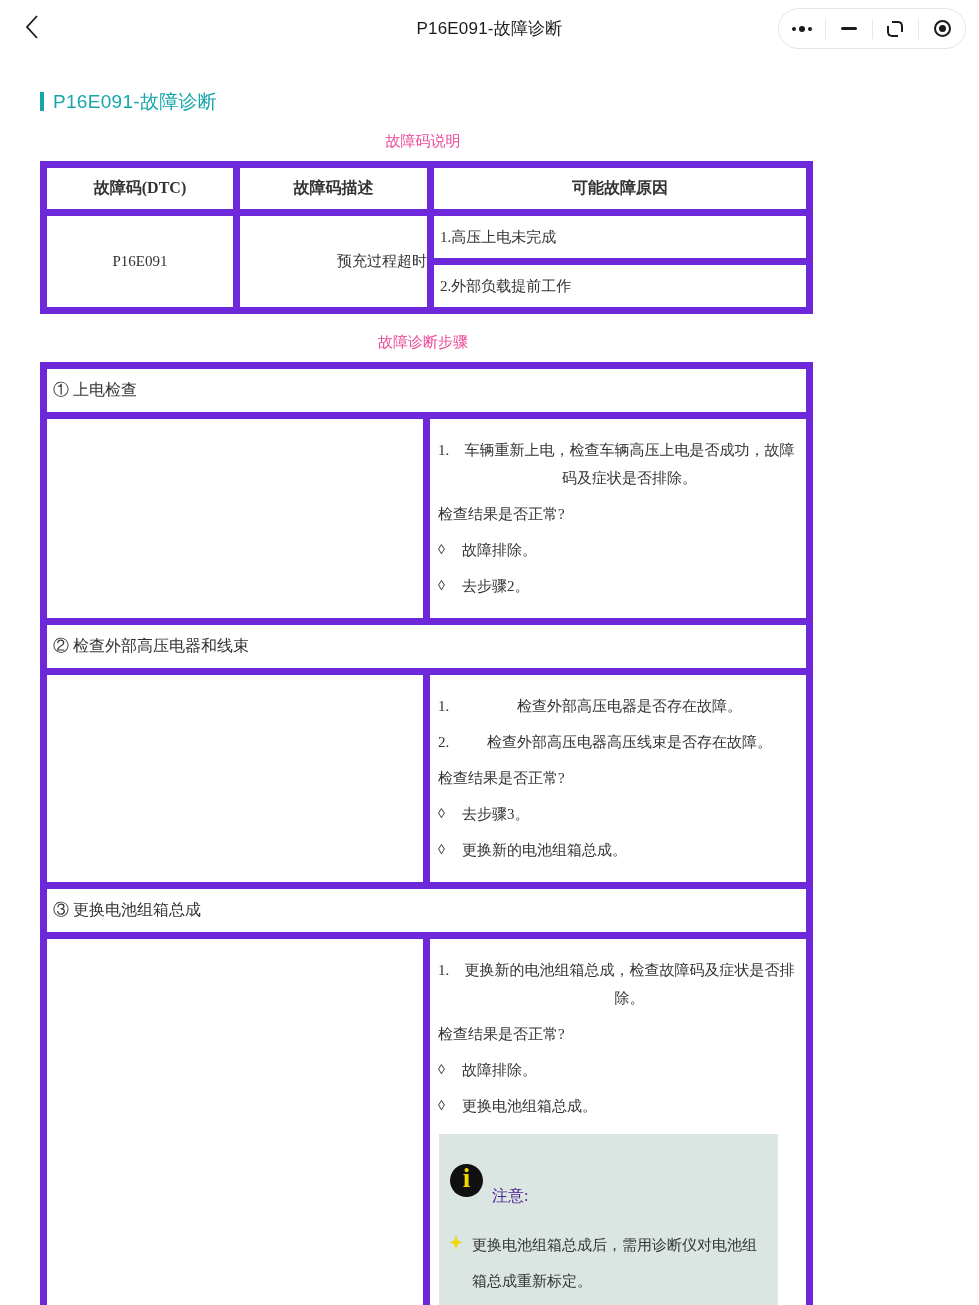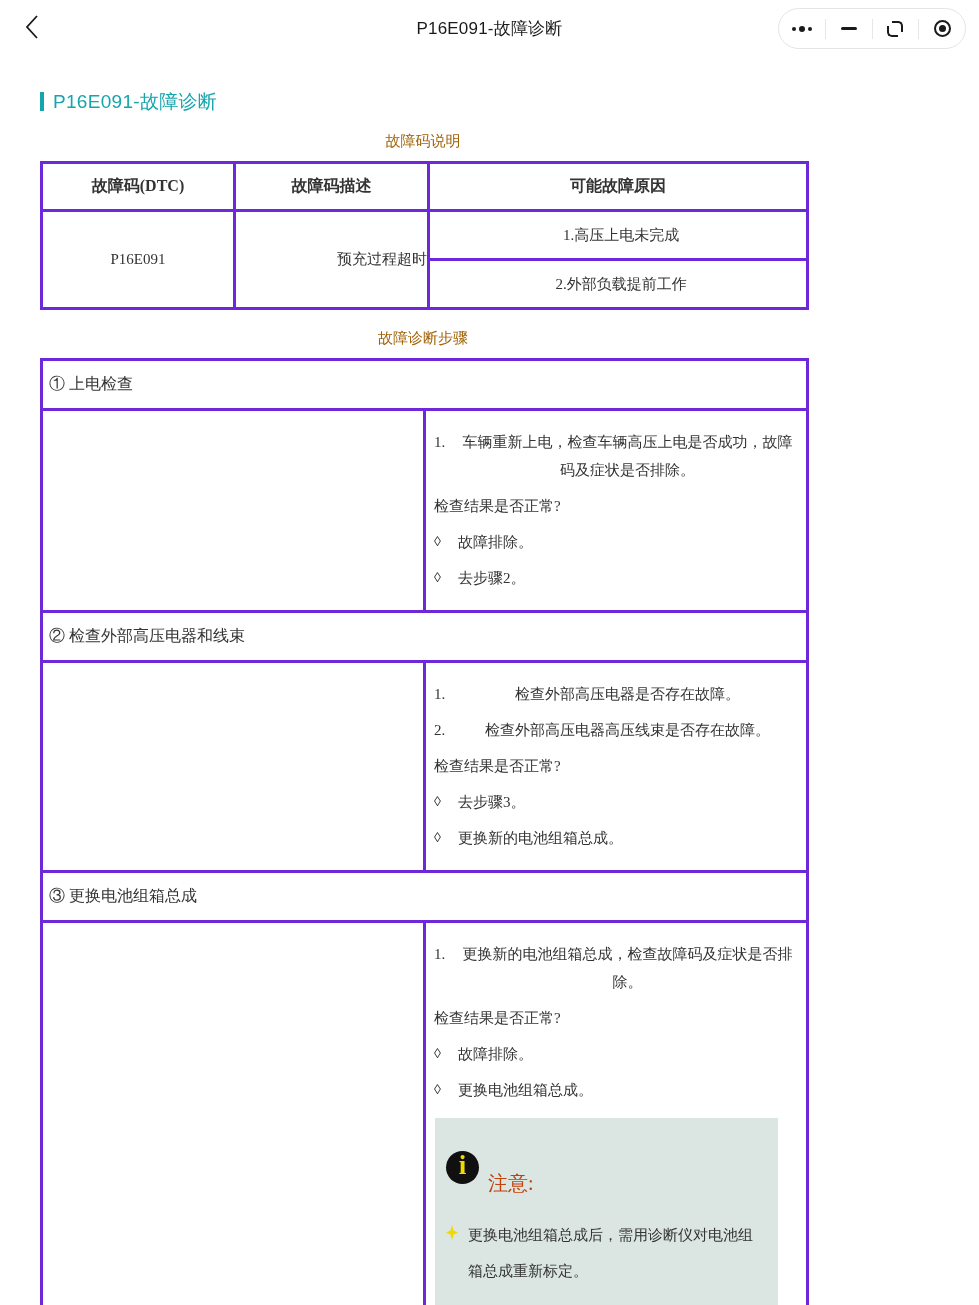--- a/index.html
+++ b/index.html
@@ -46,34 +46,34 @@
   .target i { width:7px; height:7px; border-radius:50%; background:#1a1a1a; }
 
   
   .content { margin:33px 0 0 40px; width:766px; }
 
   .section-heading { display:flex; align-items:center; height:23px; margin-bottom:19px; }
   .section-heading .bar { width:4px; height:19px; background:#16a5aa; margin-right:9px; }
   .section-heading .txt { color:#16a5aa; font-size:19px; font-weight:500; letter-spacing:.3px; }
 
   .tbl-caption {
-    text-align:center; font-size:15px; color:#a16207; margin-bottom:10px;
+    text-align:center; font-size:15px; color:#ec4899; margin-bottom:10px;
     font-family:Liberation Sans, sans-serif;
   }
   .gap19 { height:19px; }
 
   table { border-collapse:collapse; width:766px; table-layout:fixed;
     font-family:"Liberation Serif","DejaVu Serif",serif; font-size:15px; color:#333; }
-  td, th { border:3px solid #6d28d9; vertical-align:middle; }
+  td, th { border:7px solid #6d28d9; vertical-align:middle; }
 
   
   .dtc-table th { font-weight:bold; text-align:center; height:48px; font-size:16px; }
   .dtc-table .code-cell { text-align:center; }
   .dtc-table .desc-cell { text-align:right; padding-left:9px; }
-  .dtc-table .cause-cell { height:49px; text-align:center; padding-left:6px; }
+  .dtc-table .cause-cell { height:49px; text-align:left; padding-left:6px; }
 
   
   .steps-table .label-row td { height:50px; padding-left:6px; font-size:16px; }
   .steps-table .left-cell { width:383px; }
   .steps-table .content-cell {
     vertical-align:top; padding:17px 10px 10px 8px;
   }
   .action { display:flex; margin-bottom:8px; line-height:28px; }
   .action .num { width:25px; flex:0 0 25px; }
   .action .txt { flex:1;text-align:center; }
@@ -93,21 +93,21 @@
   .note-head { display:flex; align-items:center; margin-bottom:20px; }
   .note-icon {
     width:33px; height:33px; border-radius:50%; background:#101010;
     display:flex; align-items:center; justify-content:center; margin-right:9px;
     font-family:"Liberation Serif","DejaVu Serif",serif;
   }
   .note-icon::before {
     content:"i"; color:#f0d800; font-size:27px; font-weight:bold; line-height:1;
     position:relative; top:-2px;
   }
-  .note-title { font-size:20px; color:#c2410c;margin-top:32px; }
+  .note-title { font-size:16px; color:#4c1d95;margin-top:32px; }
   .note-item { display:flex; line-height:36px; }
   .note-item .star-wrap { flex:0 0 22px; padding-top:8px; }
   .star {
     display:block; width:12px; height:15px; background:#f0d800;
     clip-path:polygon(50% 0%, 63% 37%, 100% 50%, 63% 63%, 50% 100%, 37% 63%, 0% 50%, 37% 37%);
   }
   .note-item .txt { flex:1; }
 </style>
 </head>
 <body>

